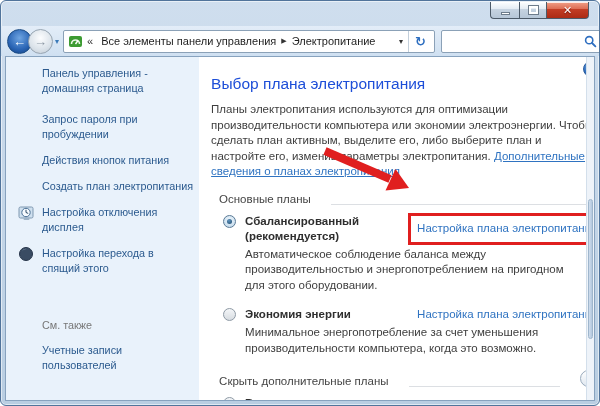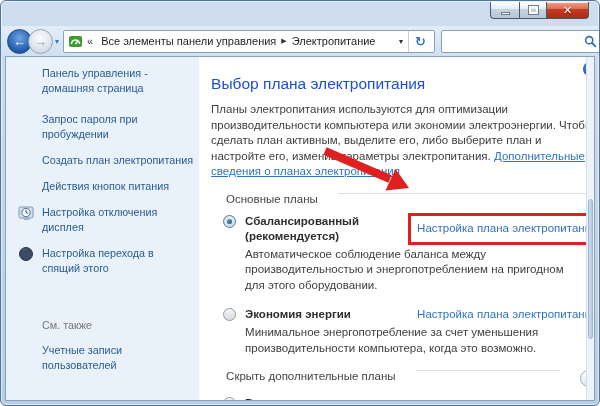--- a/index.html
+++ b/index.html
@@ -51,21 +51,21 @@
   .see-also{margin-top:42px;}
   .see-also-header{margin:0 6px 10px 36px;color:#777;}
   
   .main{position:relative;flex:1;background:#fff;padding:4px 14px 0 12px;font-size:11.5px;color:#3e3e3e;}
   .help-btn{position:absolute;top:4px;right:12px;width:16px;height:16px;border-radius:50%;
     background:radial-gradient(circle at 50% 30%,#8ab9ec,#2f6fc0 65%,#1d4f94);border:1px solid #2a5a9b;
     color:#fff;font-size:10px;font-weight:bold;display:flex;align-items:center;justify-content:center;cursor:pointer;}
   .page-title{margin:14px 0 9px 0;font-size:15.5px;font-weight:normal;color:#1d4ed8;}
   .intro{max-width:384px;line-height:15.5px;margin:0 0 13px 0;}
   .intro a{color:#2f73c1;text-decoration:underline;cursor:pointer;}
-  .group-header{display:flex;align-items:flex-start;gap:20px;margin:10px 0 9px 15px;color:#444;}
+  .group-header{display:flex;align-items:flex-end;gap:20px;margin:10px 0 9px 8px;color:#444;}
   .group-header .rule{flex:1;height:1px;background:#dcdfe3;}
   .collapse-btn{width:17px;height:17px;border-radius:50%;border:1px solid #9aabbd;flex:0 0 auto;
     background:linear-gradient(#fefefe,#dfe7f0);display:flex;align-items:center;justify-content:center;
     font-size:9px;font-weight:bold;color:#3f4d5b;cursor:pointer;}
   .plan-row{display:flex;align-items:center;margin:0 0 2px 12px;}
   .plan-left{flex:0 0 194px;display:flex;gap:9px;}
   .radio{flex:0 0 13px;width:13px;height:13px;border-radius:50%;margin-top:1px;cursor:pointer;}
   .radio.on{border:1px solid #5a7a96;background:radial-gradient(circle at 50% 35%,#eef6fc,#bcd5e8);position:relative;}
   .radio.on::after{content:'';position:absolute;left:3px;top:3px;width:5px;height:5px;border-radius:50%;
     background:radial-gradient(circle at 40% 30%,#5e93bd,#1f4a6d);}
@@ -141,22 +141,22 @@
         </svg>
       </span>
     </div>
   </div>
 
   <div class="bodyarea">
 
     <div class="sidebar">
       <div class="side-item home">Панель управления - домашняя страница</div>
       <div class="side-item">Запрос пароля при пробуждении</div>
+      <div class="side-item nowrap">Действия кнопок питания</div>
       <div class="side-item nowrap">Создать план электропитания</div>
-      <div class="side-item nowrap">Действия кнопок питания</div>
       <div class="side-item">
         <span class="side-icon">
           <svg width="17" height="17" viewBox="0 0 17 17">
             <rect x="1" y="2" width="14" height="11" rx="1.5" fill="#cfe0ef" stroke="#7f98b0" stroke-width="1"></rect>
             <circle cx="8" cy="7.5" r="4.2" fill="#f7fbff" stroke="#4a6f94" stroke-width="1"></circle>
             <line x1="8" y1="7.5" x2="8" y2="4.8" stroke="#2c4a66" stroke-width="1"></line>
             <line x1="8" y1="7.5" x2="10.2" y2="8.4" stroke="#2c4a66" stroke-width="1"></line>
             <rect x="5.5" y="13" width="6" height="2" rx="1" fill="#9fb4c8"></rect>
           </svg>
         </span>

